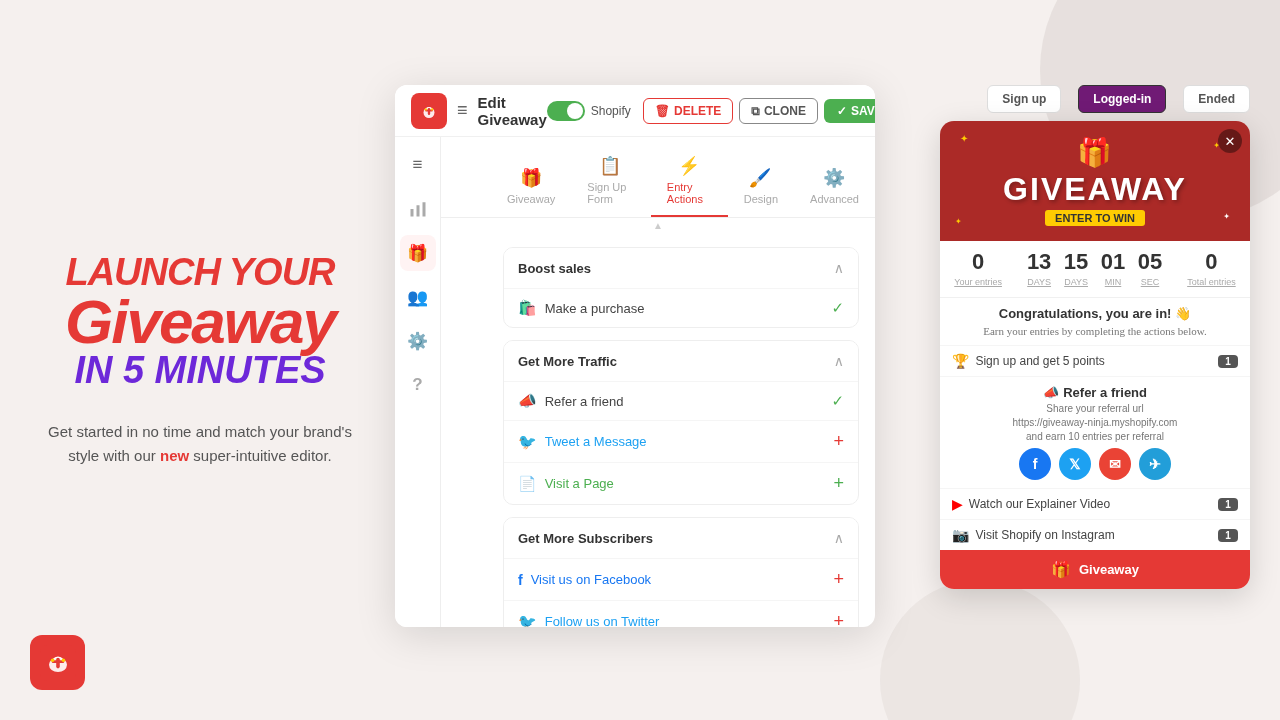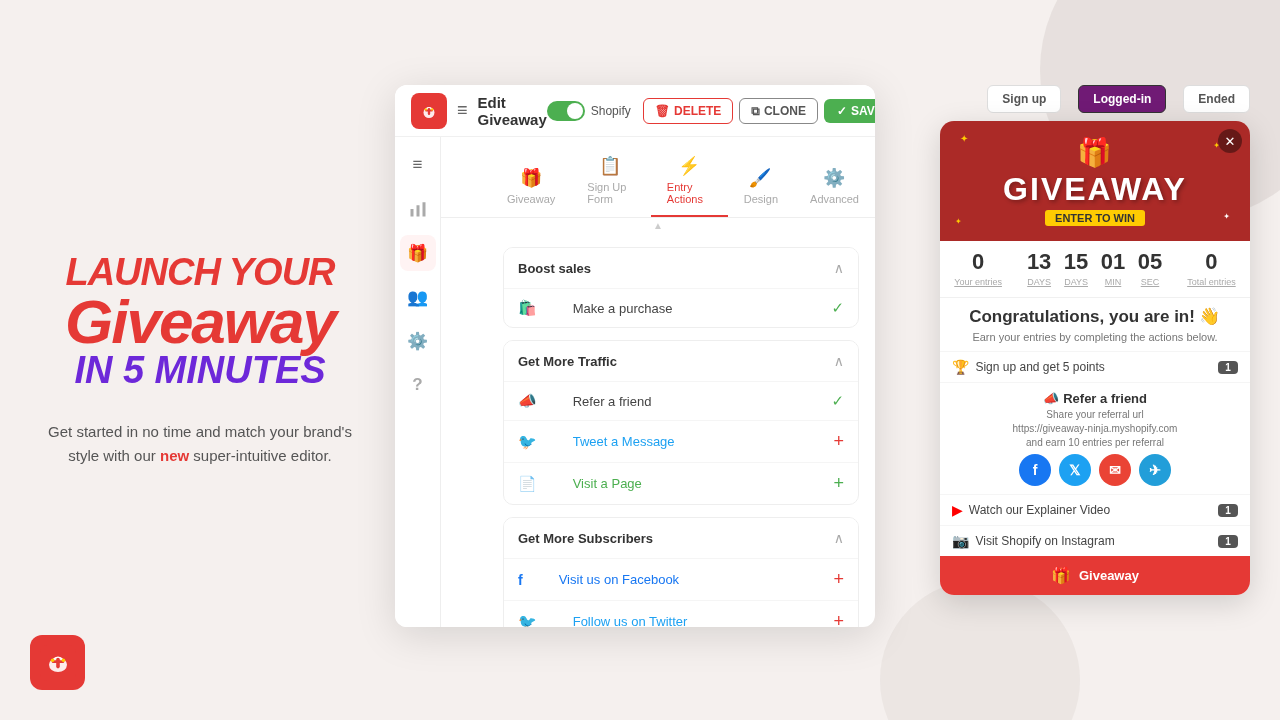--- a/index.html
+++ b/index.html
@@ -207,21 +207,21 @@
     .section-title { font-weight: 600; font-size: 13px; color: #333; }
     .section-chevron { color: #aaa; font-size: 14px; }
 
     .section-item {
       display: flex; align-items: center;
       padding: 10px 14px;
       border-top: 1px solid #f5f5f5;
       font-size: 13px; color: #444;
     }
     .section-item .item-icon { margin-right: 8px; font-size: 15px; }
-    .section-item .item-label { flex: 1; margin-left: 28px; }
+    .section-item .item-label { flex: 1; }
     .section-item .item-check { color: #4caf50; font-size: 15px; }
     .section-item .item-plus { color: #e53935; font-size: 18px; font-weight: 300; cursor: pointer; }
     .item-twitter { color: #1da1f2; }
     .item-green { color: #4caf50; }
 
     
     .preview-panel {
       position: absolute;
       right: 30px; top: 85px;
       width: 310px;
@@ -279,25 +279,26 @@
     }
     .timer-block {
       display: flex; flex-direction: column; align-items: center;
     }
     .timer-num { font-size: 22px; font-weight: 700; color: #333; line-height: 1; }
     .timer-label { font-size: 9px; color: #aaa; margin-top: 4px; text-decoration: underline; }
     .timer-sep { font-size: 20px; font-weight: 700; color: #333; margin-bottom: 10px; }
 
     .card-congrats {
       text-align: center; padding: 8px 12px 4px;
-      font-size: 17px; font-weight: 600; color: #333;
+      font-size: 13px; font-weight: 600; color: #333;
     }
     .card-subtext {
       text-align: center; font-size: 11px; color: #777;
       padding: 0 0 8px;
+      font-family: Liberation Serif, serif;
     }
 
     .card-action-item {
       display: flex; align-items: center;
       padding: 7px 12px;
       border-top: 1px solid #f5f5f5;
       font-size: 12px; color: #444;
     }
     .card-action-icon { margin-right: 6px; font-size: 14px; }
     .card-action-label { flex: 1; }

